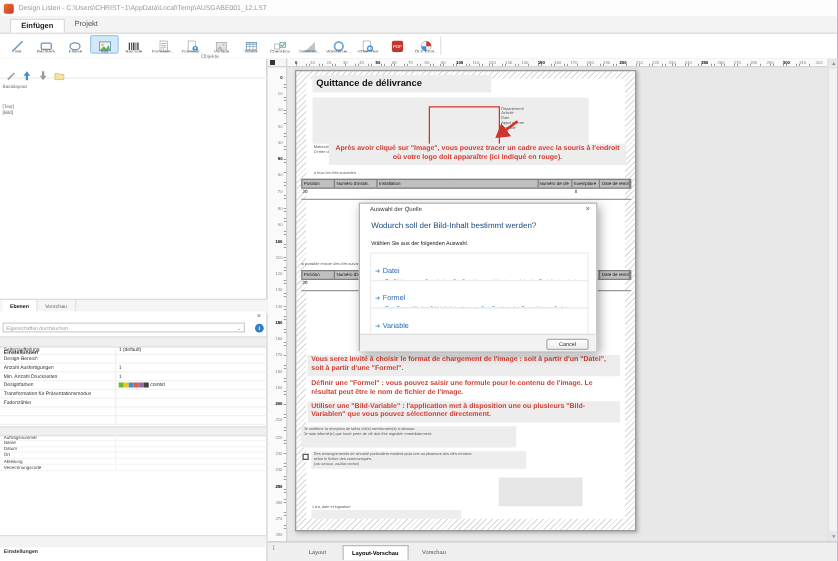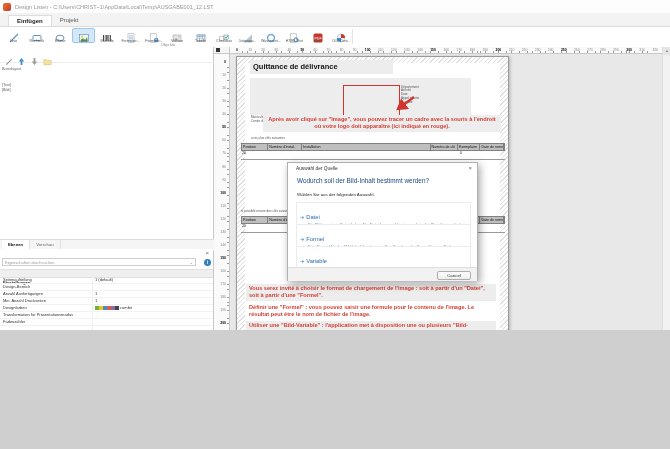--- a/index.html
+++ b/index.html
@@ -1,16 +1,16 @@
 <!DOCTYPE html>
 <html><head>
 <meta charset="utf-8">
 <style>
   html,body{margin:0;padding:0;background:#cfcfcf;}
-  #window{position:relative;width:670px;height:330px;background:#701a75;font-family:"Liberation Sans",sans-serif;overflow:hidden;user-select:none;}
+  #window{position:relative;width:670px;height:449px;background:#701a75;font-family:"Liberation Sans",sans-serif;overflow:hidden;user-select:none;}
   
   #titlebar{position:absolute;left:0;top:0;width:670px;height:13px;background:#fdfdfd;border-bottom:1px solid #ececec;display:flex;align-items:center;}
   #app-icon{width:8px;height:8px;margin:0 4px 0 3px;border-radius:2px;background:linear-gradient(135deg,#e8762c,#c9372c);}
   #title-text{font-size:5.5px;color:#9a9a9a;white-space:nowrap;}
   
   #tabrow{position:absolute;left:0;top:13px;width:670px;height:14px;background:#f3f3f3;border-bottom:1px solid #dcdcdc;display:flex;align-items:flex-end;padding-left:8px;box-sizing:border-box;}
   .rtab{font-size:6px;color:#555;padding:2px 8px 2px 8px;height:11px;box-sizing:border-box;}
   .rtab.active{background:#fff;border:1px solid #dcdcdc;border-bottom:none;color:#222;font-weight:bold;}
   
   #ribbon{position:absolute;left:0;top:27px;width:670px;height:20px;background:#fff;border-bottom:1px solid #d5d5d5;}

